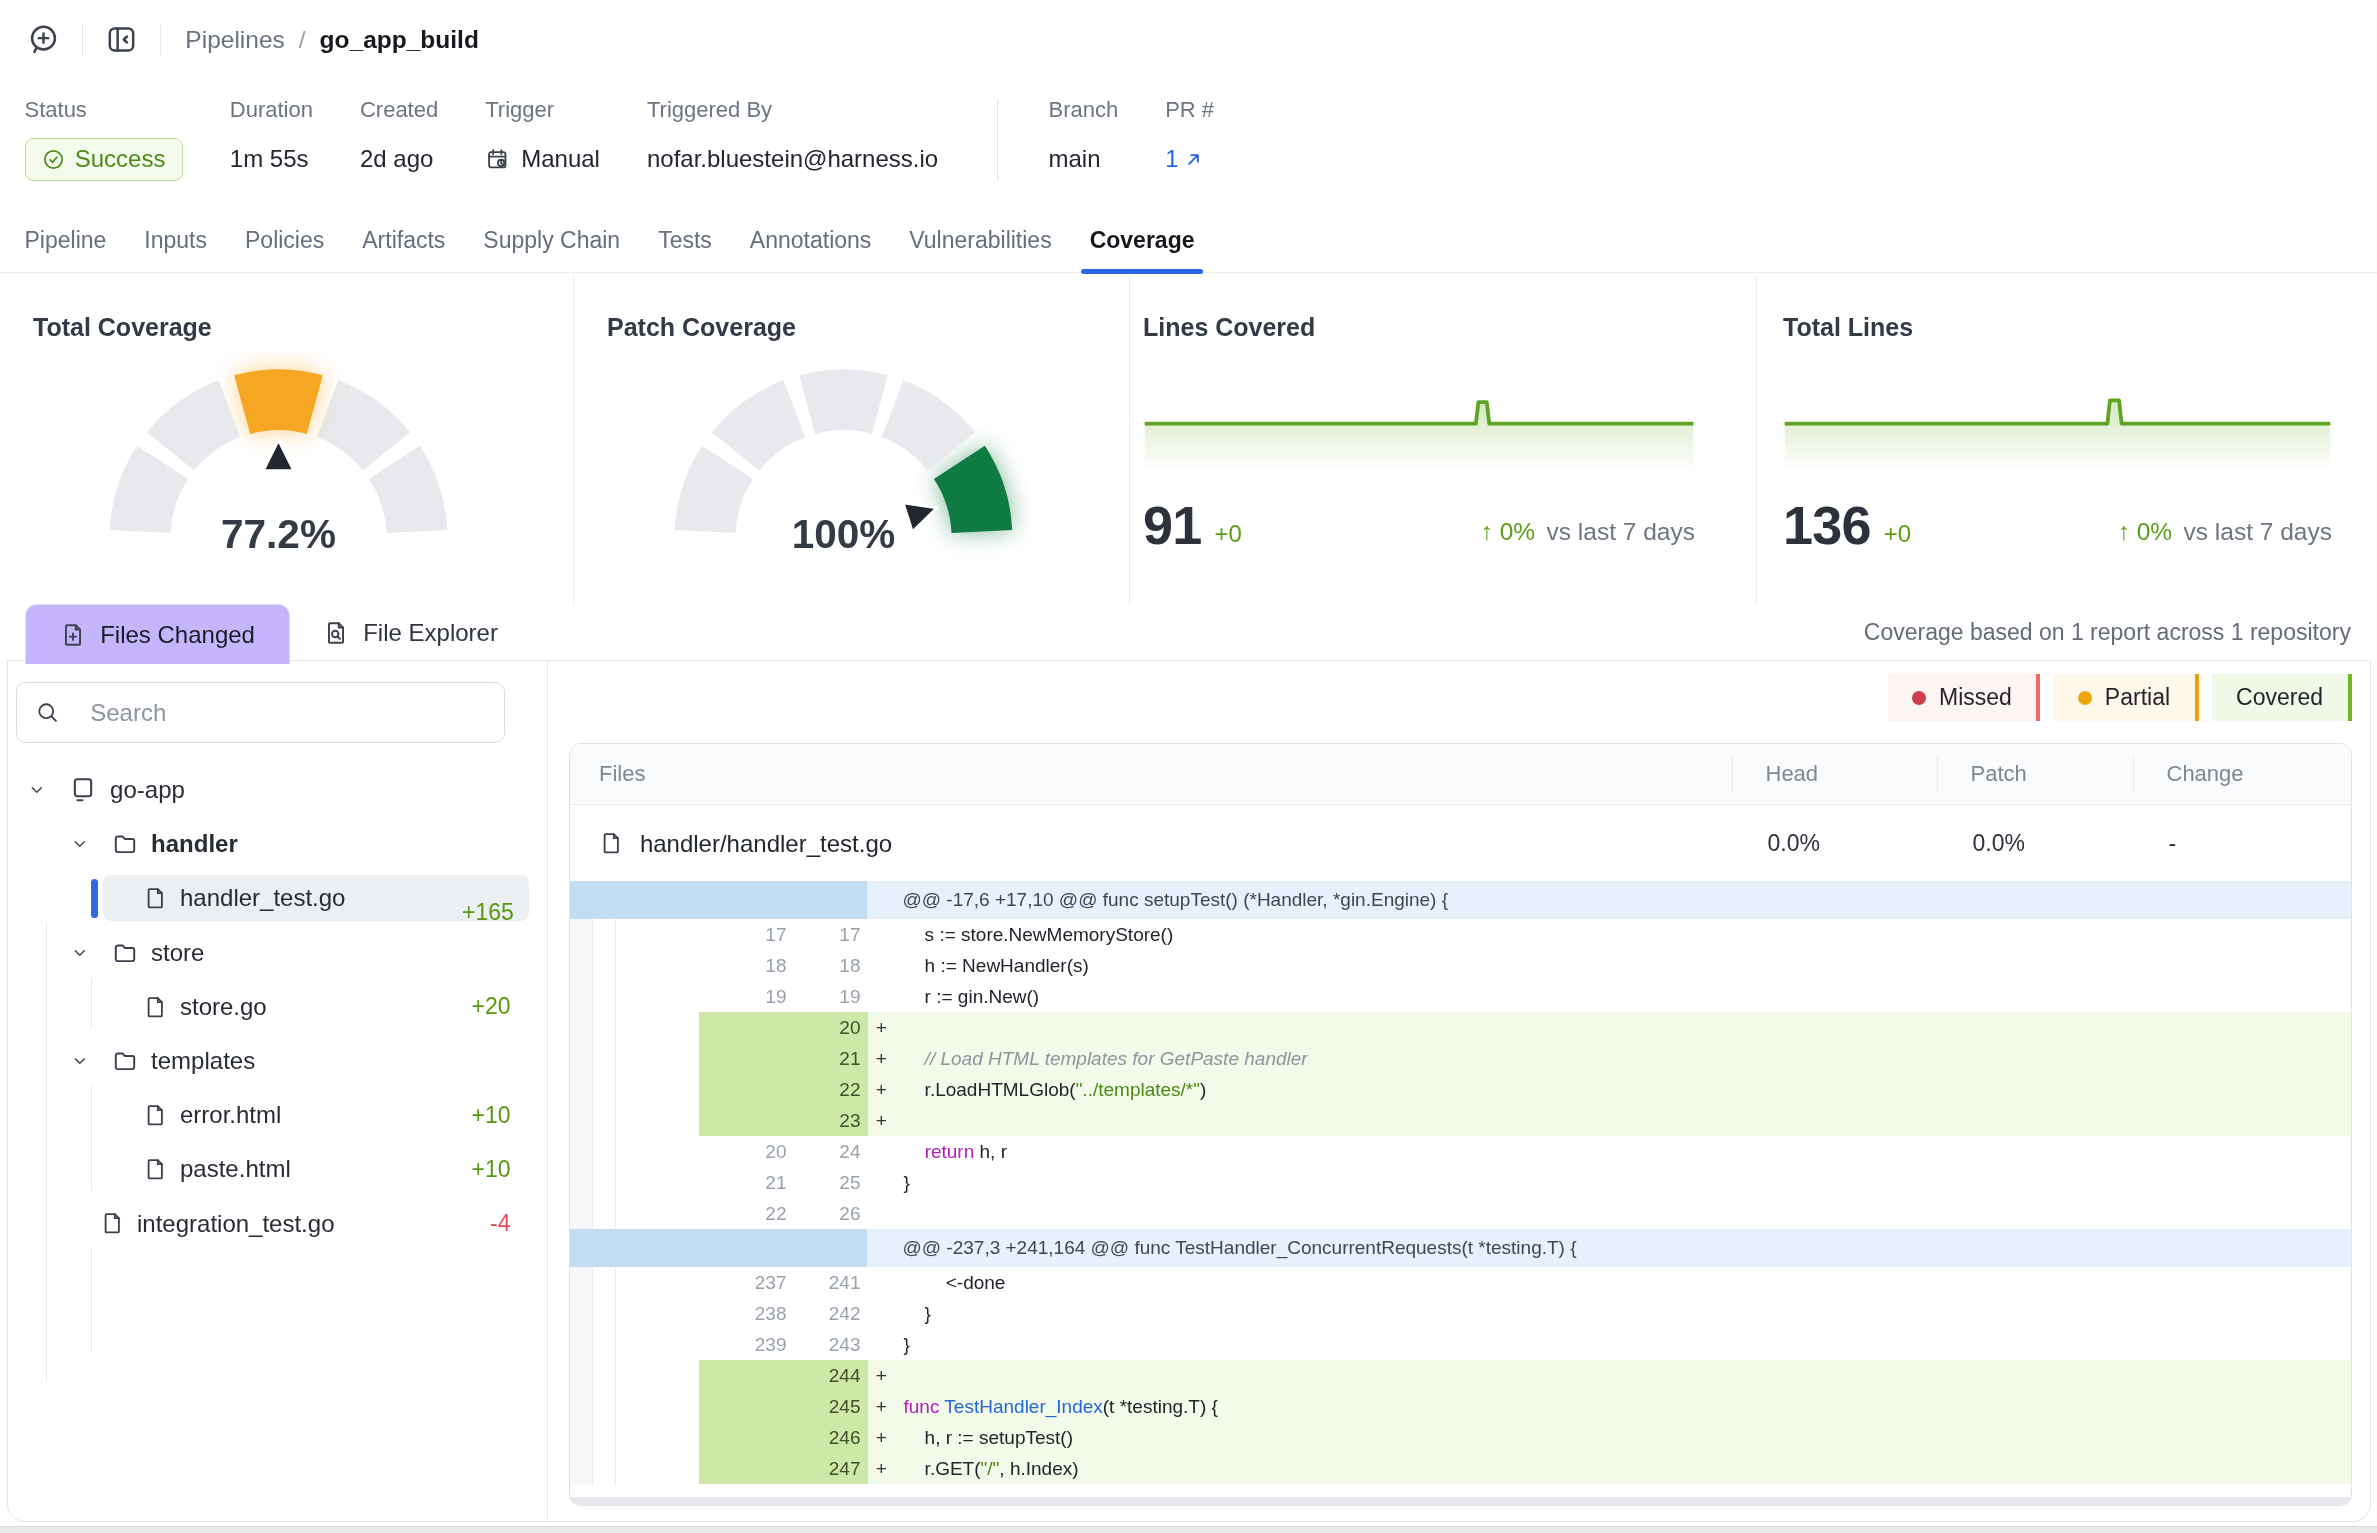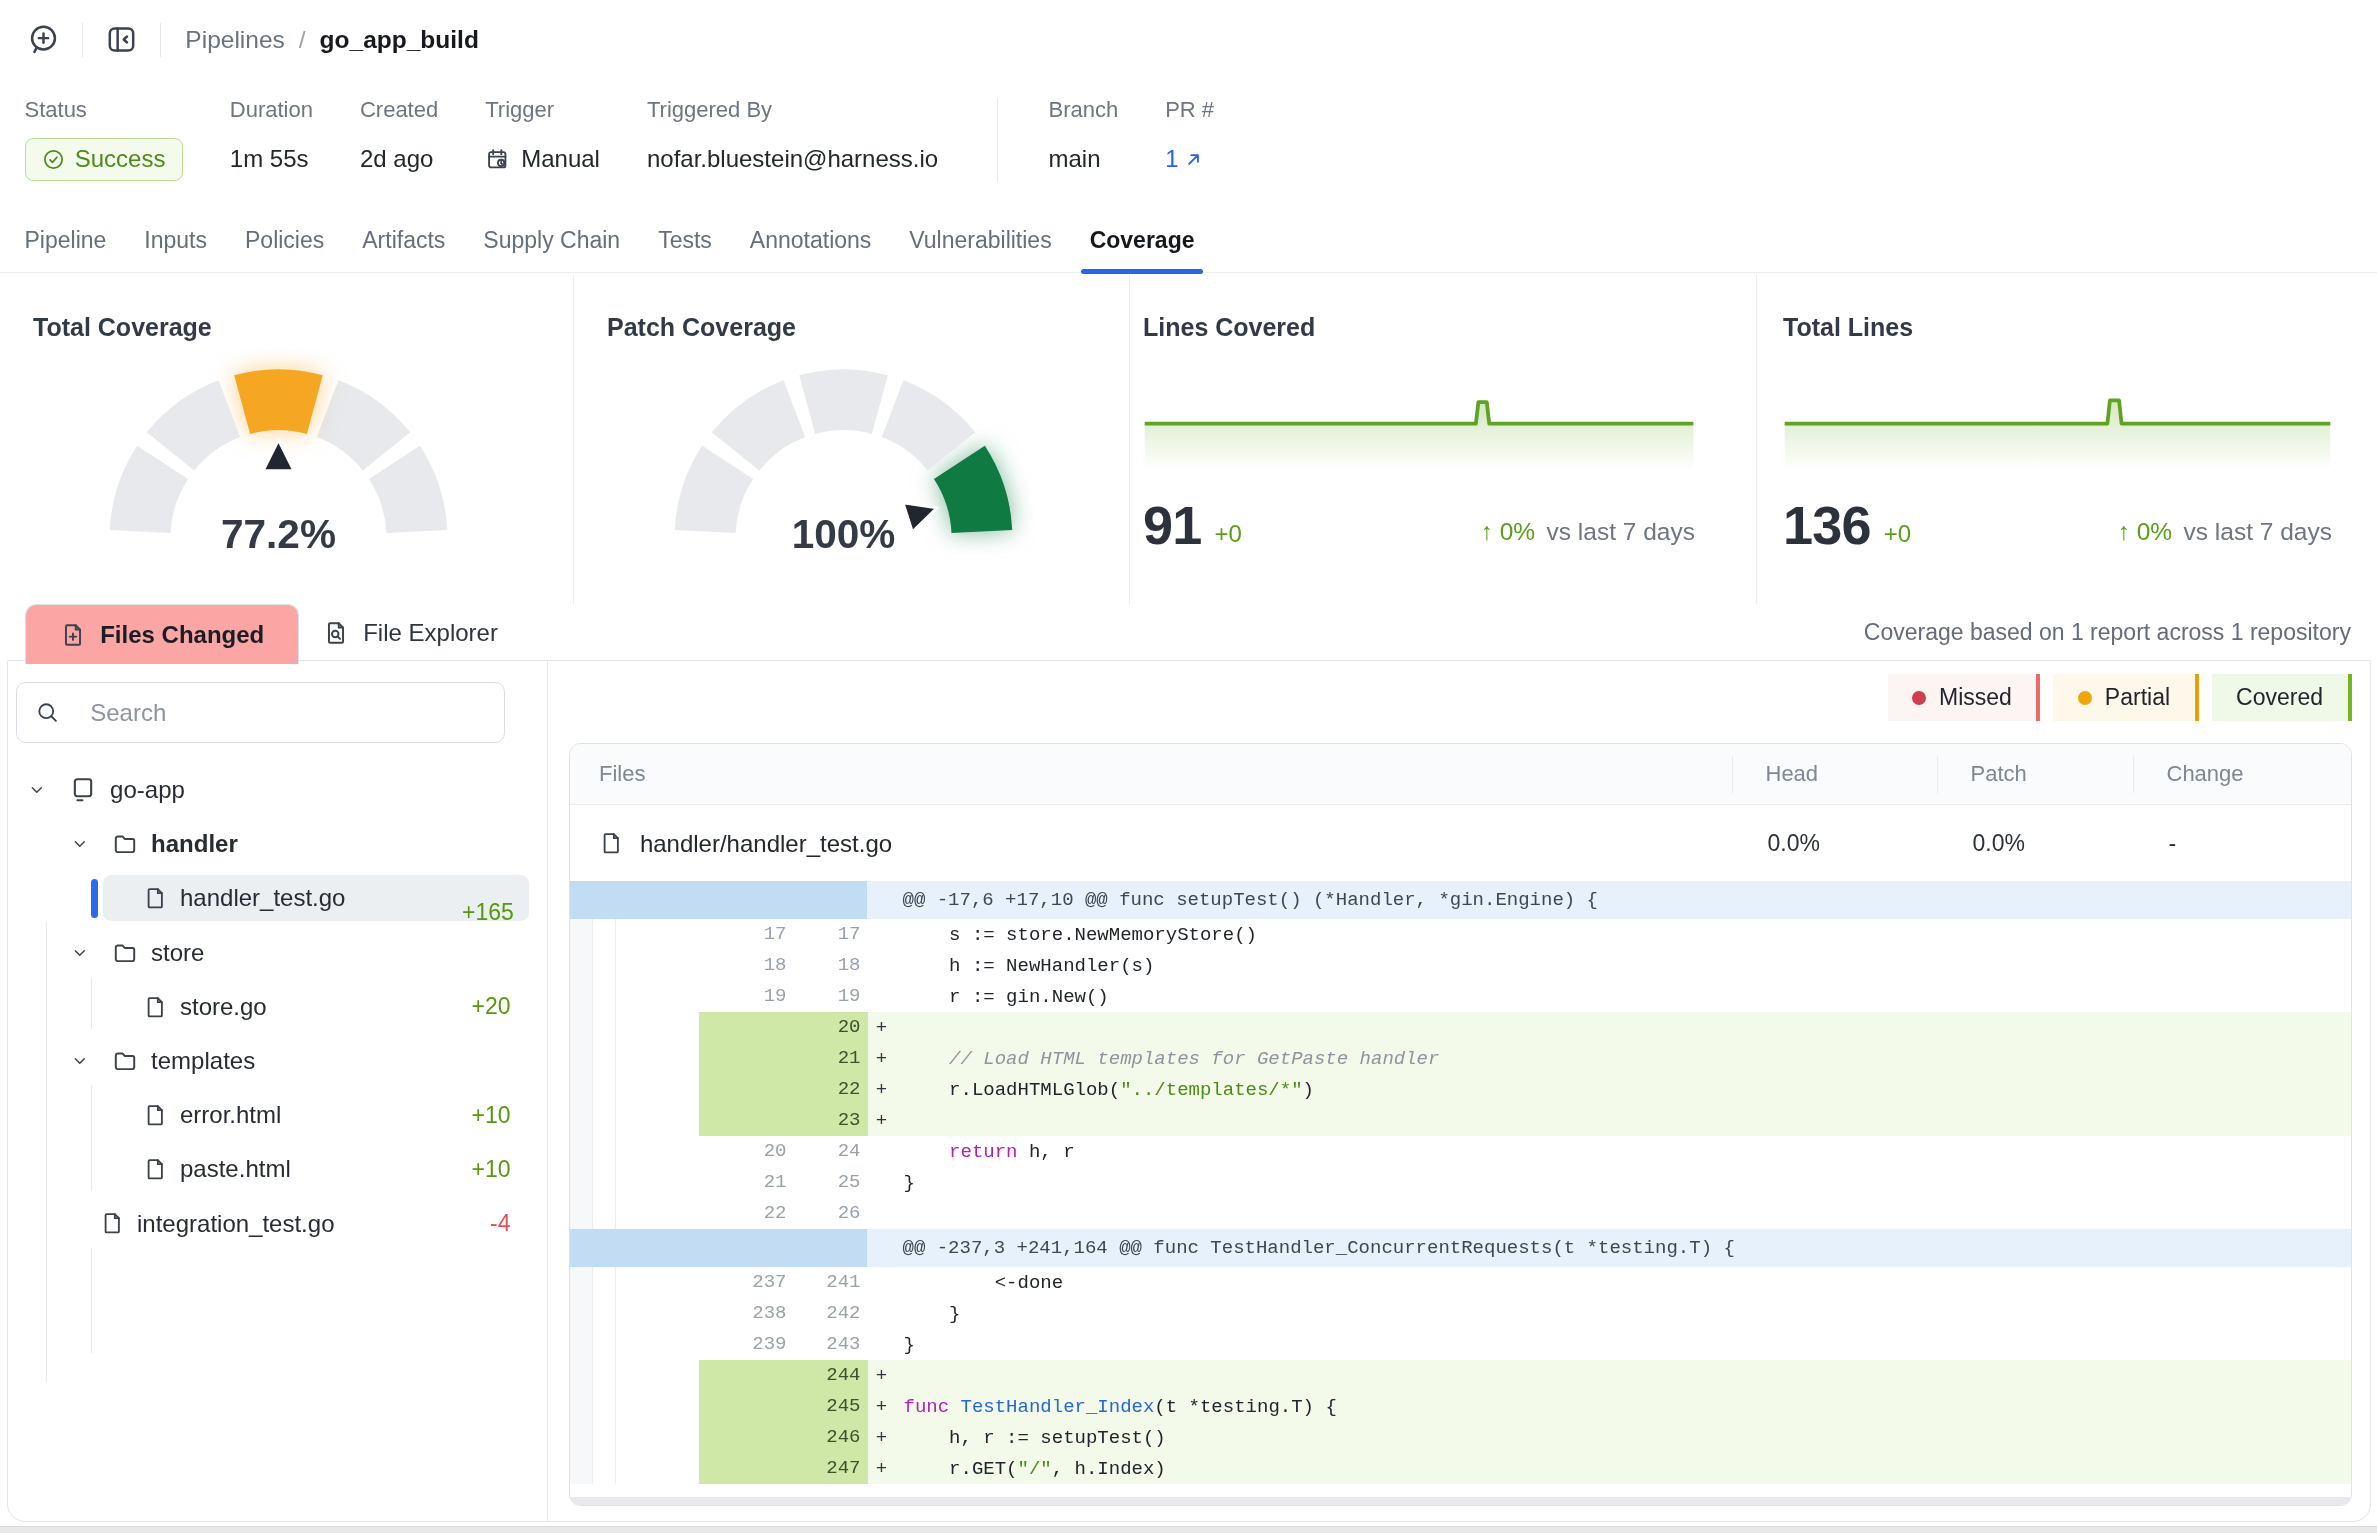--- a/index.html
+++ b/index.html
@@ -46,21 +46,21 @@
   .bignum-row { display:flex; align-items:flex-end; gap:13px; }
   .bignum { font-size:54px; font-weight:600; color:#2c313c; line-height:0.95; letter-spacing:-0.8px; }
   .delta { font-size:24px; color:#5a9e17; padding-bottom:3.3px; }
   .trend { display:flex; gap:11.5px; font-size:24.5px; padding-bottom:4.9px; align-items:baseline; }
   .trend-val { color:#5a9e17; }
   .trend-note { color:#6d7582; }
 
   
   .panel-strip { position:absolute; left:6.5px; right:6.5px; top:604px; height:57px; }
   .ptab { position:absolute; display:flex; align-items:center; gap:14.7px; font-size:24px; cursor:pointer; }
-  .ptab.active { left:18px; top:0; height:60px; padding:14px 34px; background:#fca5a5; border:0.8px solid #dfe3e8; border-bottom:none; border-radius:11.5px 11.5px 0 0; color:#191d24; font-weight:700; z-index:3; }
+  .ptab.active { left:18px; top:0; height:60px; padding:14px 34px; background:#c4b5fd; border:0.8px solid #dfe3e8; border-bottom:none; border-radius:11.5px 11.5px 0 0; color:#191d24; font-weight:400; z-index:3; }
   .ptab.inactive { left:295px; top:3.3px; height:52px; padding:0 21px; color:#2e3540; z-index:1; }
   .panel-note { position:absolute; right:19.6px; top:0; height:57px; display:flex; align-items:center; font-size:23px; color:#646c79; }
 
   
   .panel { position:absolute; left:6.5px; right:6.5px; top:660px; bottom:11.5px; border:0.8px solid #e2e5e9; border-radius:1.6px 1.6px 18px 18px; background:#fff; z-index:2; }
   .sidebar { position:absolute; left:0; top:0; bottom:0; width:540px; border-right:0.8px solid #e6e9ec; }
   .search { position:absolute; left:8.2px; top:21px; width:489px; height:61px; border:1.6px solid #d9dde2; border-radius:9.8px; display:flex; align-items:center; gap:31px; padding:0 18px; background:#fff; }
   .search input { border:none; outline:none; font-size:24px; color:#272c34; flex:1; font-family:"Liberation Sans",sans-serif; }
   .search input::placeholder { color:#8d95a1; }
 
@@ -85,21 +85,21 @@
   .fcard { position:absolute; left:21px; right:18px; top:82px; bottom:14.7px; border:0.8px solid #dfe3e8; border-radius:11.5px; overflow:hidden; background:#fff; }
   .thead { height:61px; background:#fafbfc; border-bottom:0.8px solid #e9ebee; display:grid; grid-template-columns:1fr 205px 196px 218px; align-items:center; }
   .th { font-size:22px; color:#7e8794; padding-left:34px; position:relative; height:100%; display:flex; align-items:center; }
   .th:first-child { padding-left:29.5px; }
   .th + .th::before { content:""; position:absolute; left:0; top:11.5px; bottom:11.5px; width:0.8px; background:#e7eaee; }
   .frow { height:77px; display:grid; grid-template-columns:1fr 205px 196px 218px; align-items:center; }
   .frow-file { display:flex; align-items:center; gap:16.4px; padding-left:29.5px; font-size:24px; color:#23282f; }
   .fcell { font-size:23px; color:#2b303a; padding-left:36px; }
 
   
-  .diff { position:absolute; left:0; right:0; top:137px; bottom:8.2px; overflow:hidden; font-family:Liberation Mono, monospace; }
+  .diff { position:absolute; left:0; right:0; top:137px; bottom:8.2px; overflow:hidden; font-family:Liberation Sans, sans-serif; }
   .hrow { display:flex; height:38px; }
   .hgut { width:297px; background:#c2dcf3; }
   .hbody { flex:1; background:#e7f1fb; display:flex; align-items:center; }
   .htext { font-size:19px; color:#3e4650; padding-left:36px; white-space:pre; }
   .drow { display:flex; height:31px; background:#fff; }
   .ca { width:23px; background:#f7f8f9; border-right:0.8px solid #eceef1; }
   .cb { width:23px; background:#fff; border-right:0.8px solid #eceef1; }
   .sp { width:83px; }
   .gut { width:169px; display:flex; padding-right:6.5px; }
   .on, .nn { text-align:right; font-size:19px; line-height:31px; color:#99a1ad; }

